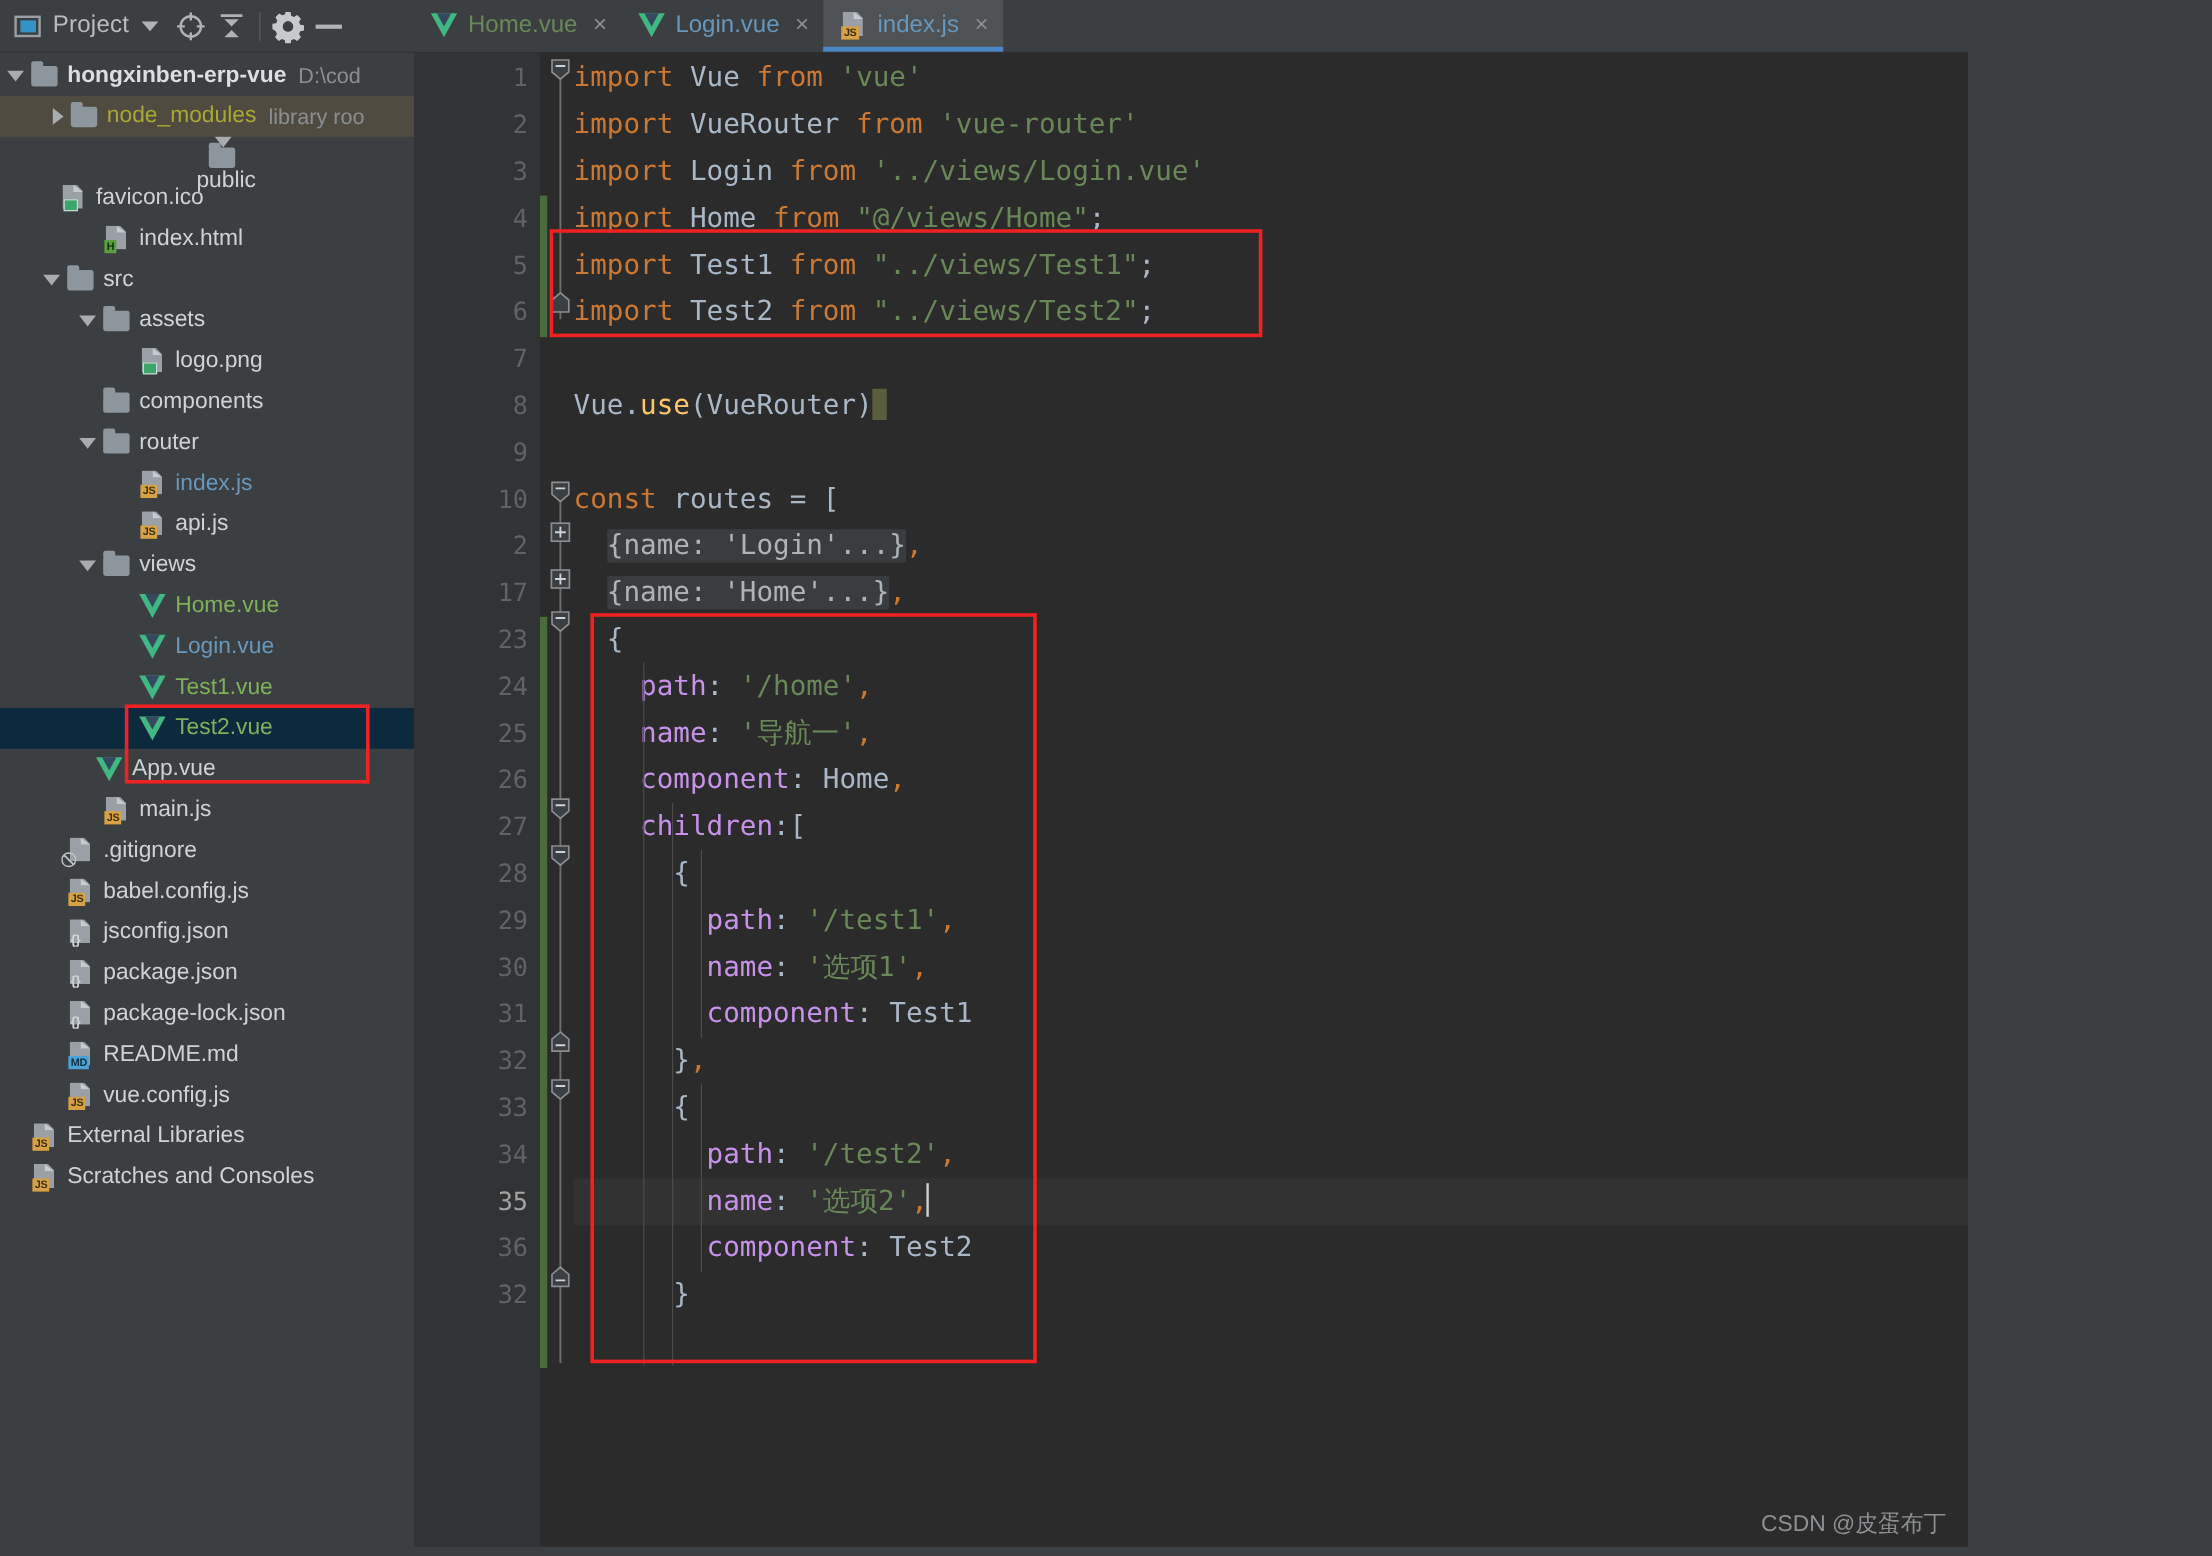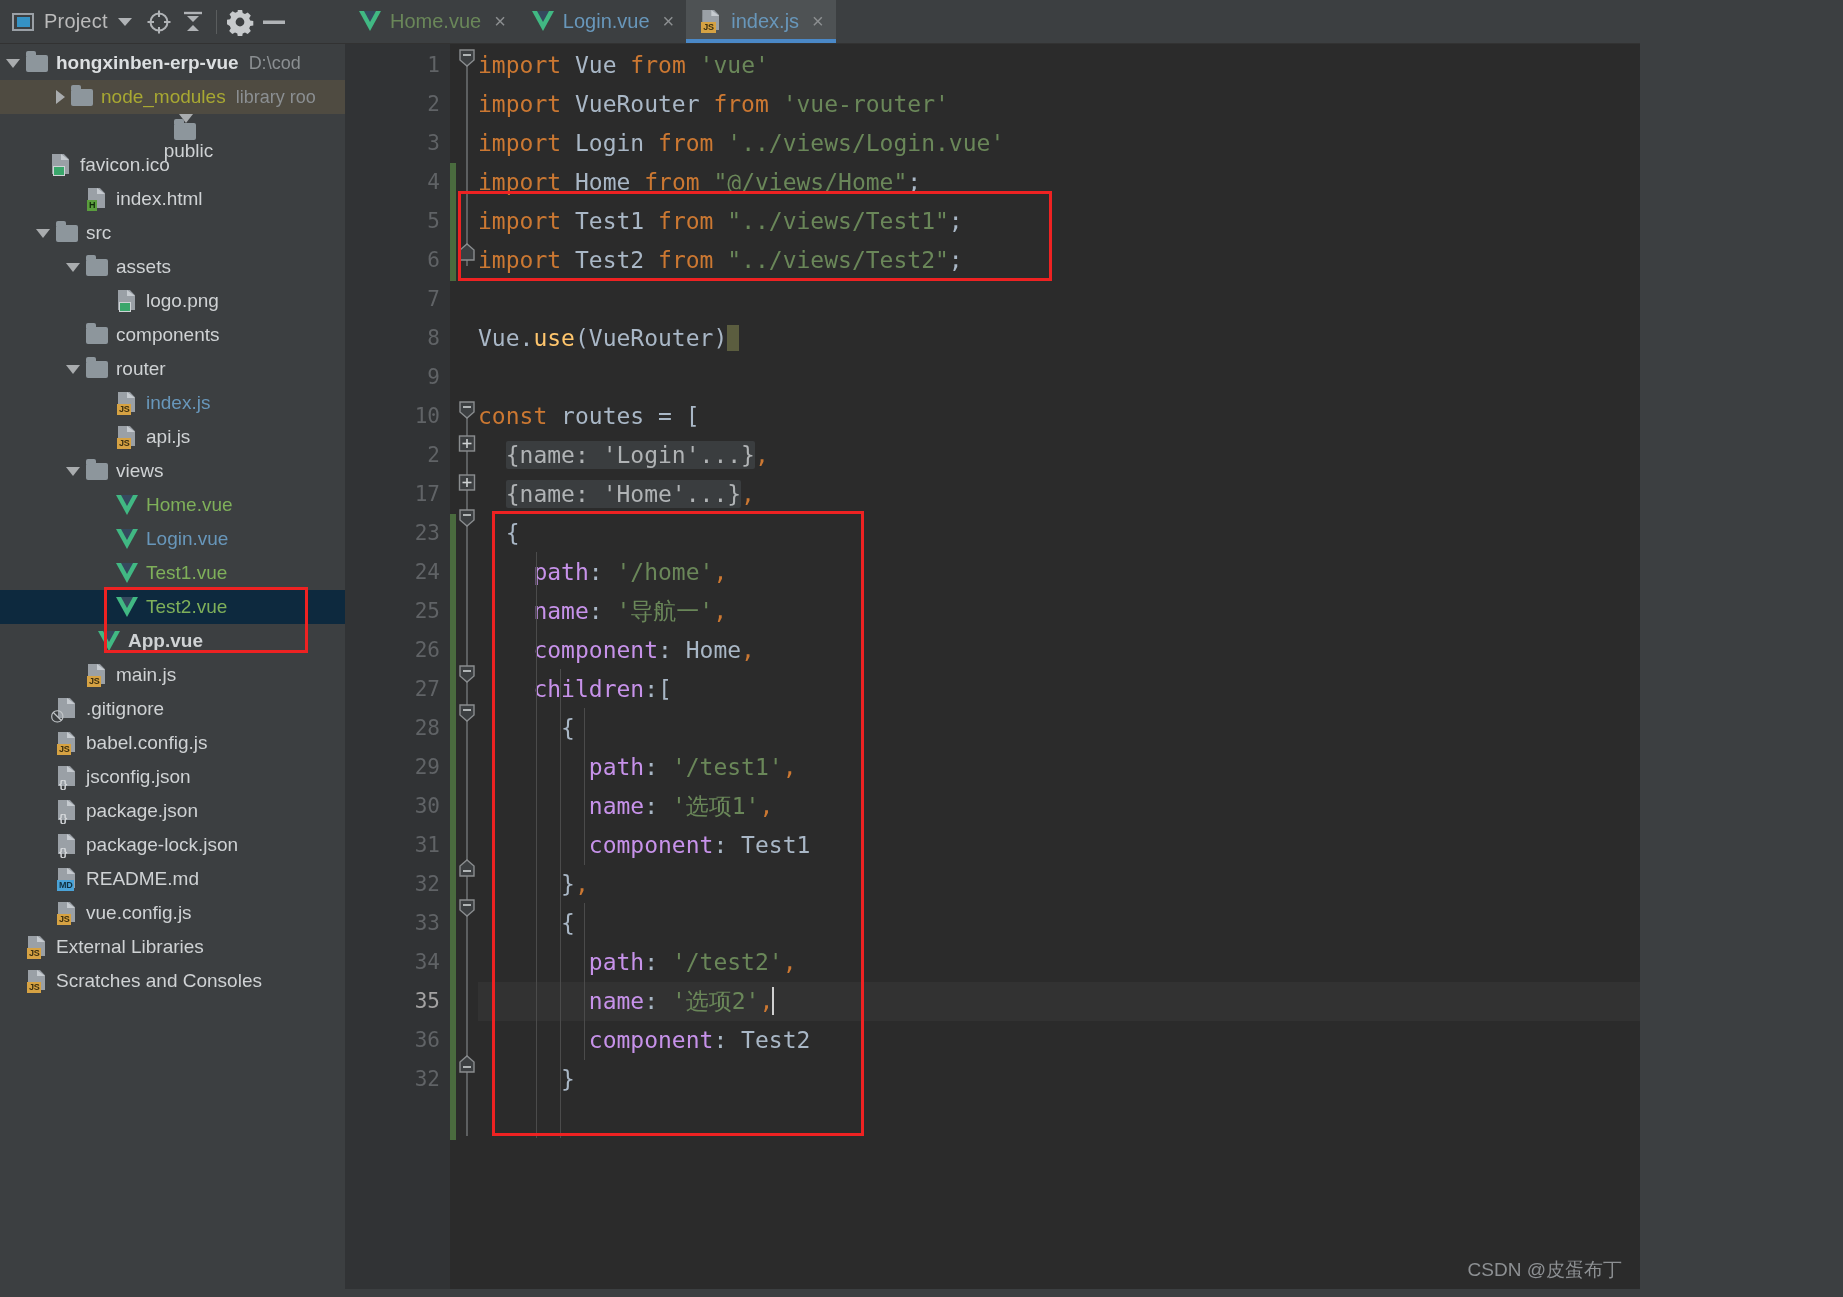--- a/index.html
+++ b/index.html
@@ -227,21 +227,21 @@
 
   <div class="body">
 
     <div class="tree" id="tree">
         <div class="row" style="padding-left: 6px;">
           <span class="arrow down"></span>
           <span class="folder"></span>
           <span class="name bold">hongxinben-erp-vue</span>
           <span class="hint">D:\cod</span>
         </div>
-        <div class="row hl" style="padding-left: 56px;">
+        <div class="row hl" style="padding-left: 44px;">
           <span class="arrow right"></span>
           <span class="folder"></span>
           <span class="name olive">node_modules</span>
           <span class="hint">library roo</span>
         </div>
         <div class="row" style="padding-left: 36px; flex-direction: column;">
           <span class="arrow down"></span>
           <span class="folder"></span>
           <span class="name white">public</span>
         </div>
@@ -328,21 +328,21 @@
         <div class="row" style="padding-left: 96px;">
           <span class="arrow none"></span>
           <span class="vue-ico" style="margin-right:8px"></span>
           <span class="name green">Test1.vue</span>
         </div>
         <div class="row sel" style="padding-left: 96px;">
           <span class="arrow none"></span>
           <span class="vue-ico" style="margin-right:8px"></span>
           <span class="name green">Test2.vue</span>
         </div>
-        <div class="row" style="padding-left: 78px; font-weight: bold;">
+        <div class="row" style="padding-left: 60px;">
           <span class="arrow none"></span>
           <span class="vue-ico" style="margin-right:8px"></span>
           <span class="name white">App.vue</span>
         </div>
         <div class="row" style="padding-left: 66px;">
           <span class="arrow none"></span>
           <span class="file-ico" style="margin-right:8px">
             <span class="sheet"></span>
             <span class="corner"></span>
             <span class="badge">JS</span>

